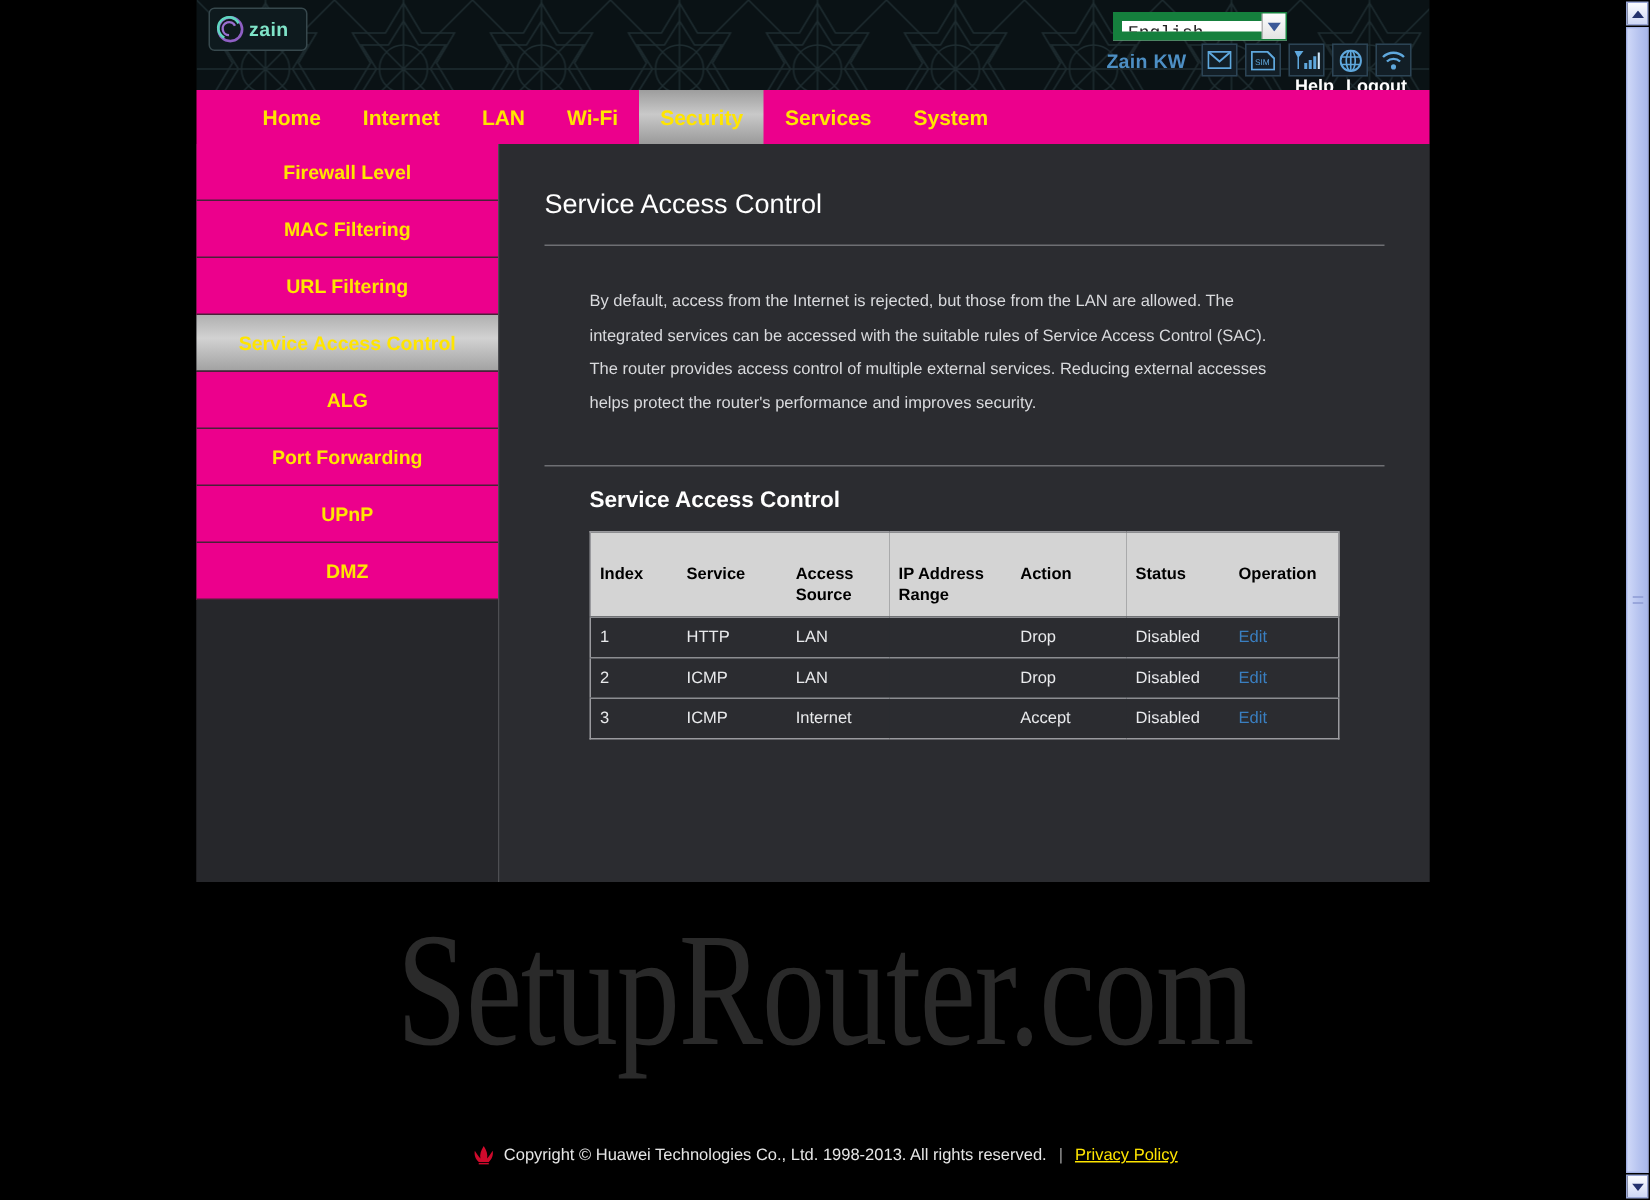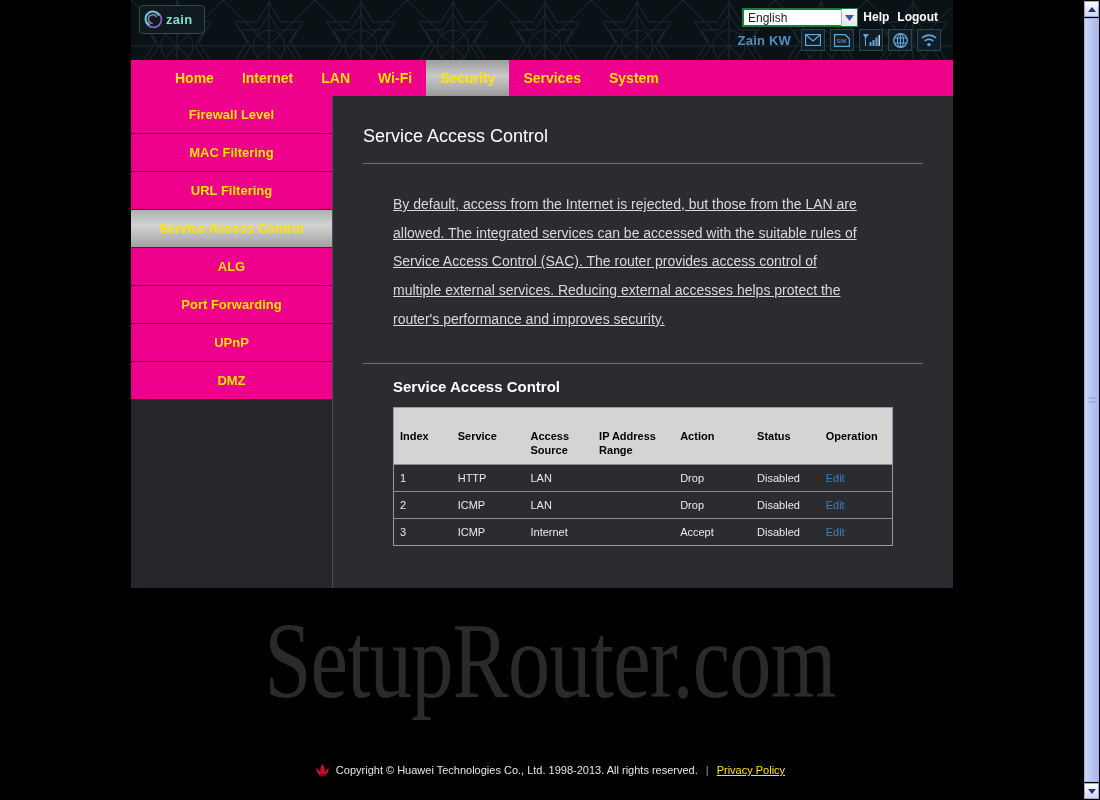--- a/index.html
+++ b/index.html
@@ -65,22 +65,22 @@
     line-height: 1;
   }
 
   .lang-select {
     position: absolute;
     right: 95px;
     top: 8px;
     width: 116px;
     height: 19px;
     background: #ffffff;
-    border: 2px solid #15803d;
-    font-family: Liberation Sans, sans-serif;
+    border: 6px solid #15803d;
+    font-family: Liberation Mono, monospace;
     font-size: 12px;
     color: #222;
     padding: 0 18px 0 4px;
     line-height: 17px;
     white-space: nowrap;
     overflow: hidden;
   }
   .lang-arrow {
     position: absolute;
     right: 96px;
@@ -98,21 +98,21 @@
   .header-links {
     position: absolute;
     right: 15px;
     top: 10px;
     display: flex;
     gap: 8px;
     font-size: 12px;
     font-weight: bold;
     color: #ffffff;
   }
-  .header-links span { cursor: pointer; }
+  .header-links span { cursor: pointer; margin-top: 40px; }
 
   .status-row {
     position: absolute;
     right: 12px;
     top: 29px;
     display: flex;
     align-items: center;
     gap: 5px;
   }
   .carrier {
@@ -204,25 +204,24 @@
     font-weight: normal;
     padding-bottom: 16px;
   }
   .rule {
     height: 1px;
     background: #6e6f73;
     margin-bottom: 26px;
   }
   .intro {
     padding: 0 4px 0 30px;
-    font-size: 14px;
+    font-size: 11px;
     color: #d9dadd;
     line-height: 2.05;
     max-width: 500px;
-    text-decoration: underline;
   }
   .note-strong { font-weight: bold; color: #ffffff; }
   .note-line { margin-top: 16px; }
 
   .section-rule {
     height: 1px;
     background: #6e6f73;
     margin: 30px 0 14px 0;
   }
   .section-title {

